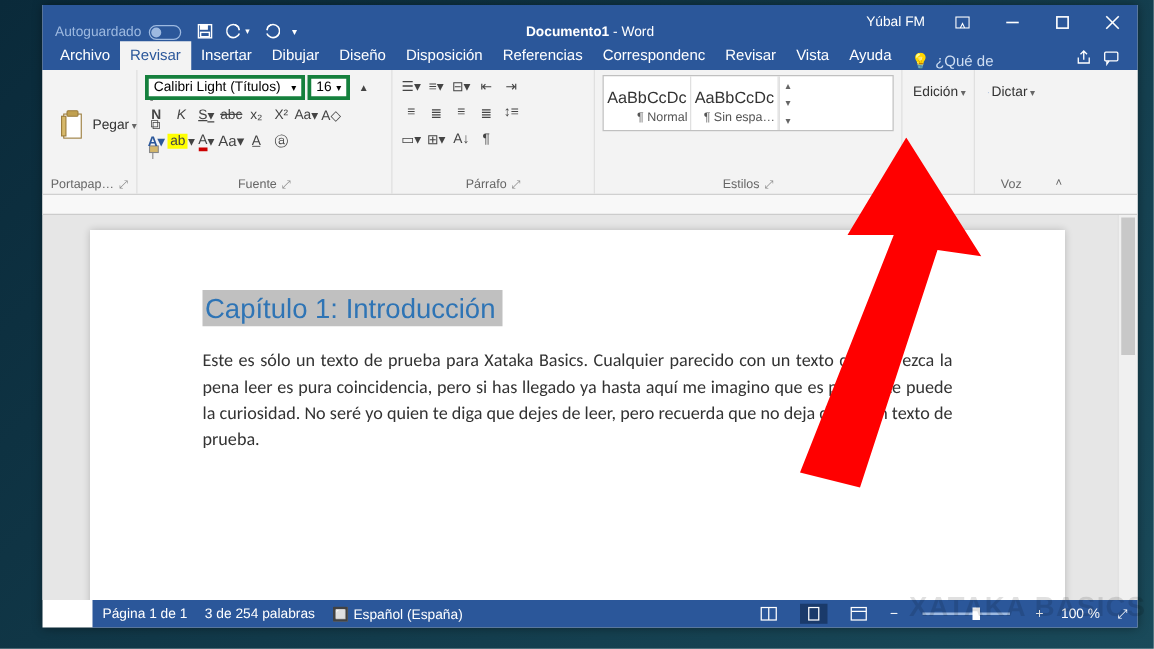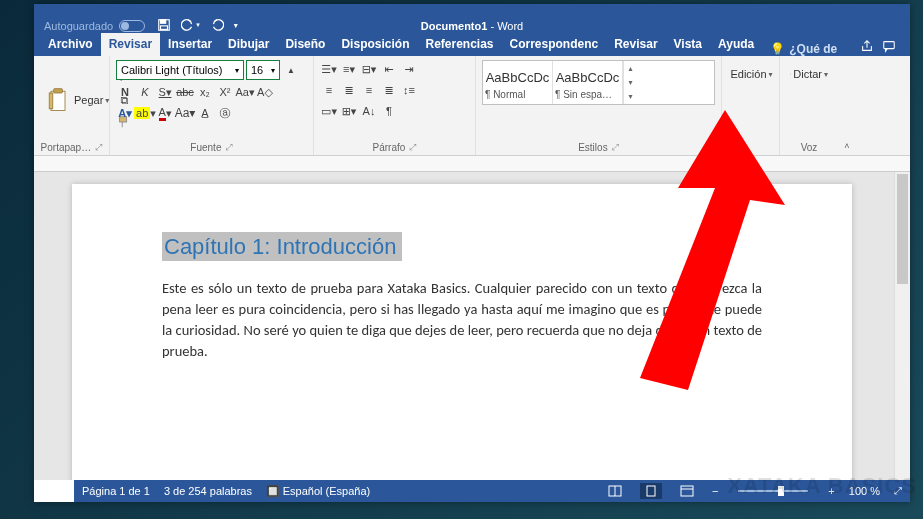--- a/index.html
+++ b/index.html
@@ -11,39 +11,39 @@
   .autosave .toggle::after { content: ""; position: absolute; left: 1px; top: 1px; width: 8px; height: 8px; border-radius: 50%; background: #9db9e0; }
   .qat { display: flex; align-items: center; gap: 10px; margin-left: 12px; color: #fff; }
   .qat span, .qat svg { display:inline-flex; align-items:center; justify-content:center; }
   .title-center { position: absolute; left: 0; right: 0; text-align: center; pointer-events: none; }
   .title-center .docname { color: #fff; font-weight: 600; }
   .title-center .app { color: #fff; }
   .title-right { margin-left: auto; display: flex; align-items: center; gap: 0; }
   .user { padding: 0 10px; }
   .winbtn { width: 40px; height: 28px; display: inline-flex; align-items: center; justify-content: center; }
 
-  .tabs { height: 24px; background: #2b579a; display: flex; align-items: flex-end; color: #fff; font-size: 12px; padding: 0 6px; font-weight: bold; }
+  .tabs { height: 24px; background: #2b579a; display: flex; align-items: flex-end; color: #fff; font-size: 12px; padding: 0 6px; }
   .tab { padding: 4px 8px 5px; cursor: pointer; position: relative; white-space: nowrap; }
   .tab.active { background: #f3f3f3; color: #2b579a; }
   .tell { color: #cfdef2; display: flex; align-items: center; gap: 4px; margin-left: 8px; }
   .tabicons { margin-left: auto; display: flex; align-items: center; gap: 8px; padding-right: 8px; }
 
   .ribbon { height: 100px; background: #f3f3f3; border-bottom: 1px solid #d0d0d0; display: flex; }
   .group { border-right: 1px solid #e0e0e0; padding: 4px 6px 2px; display: flex; flex-direction: column; justify-content: space-between; position: relative; }
   .group-label { font-size: 10px; color: #666; text-align: center; padding-top: 2px; display:flex; align-items:center; justify-content:center; gap:4px;}
   .group-label .launcher { font-size: 9px; color: #888; }
   .bigbtn { display: flex; flex-direction: row; align-items: center; justify-content: center; gap: 2px; font-size: 11px; color: #333; padding: 0 4px; }
   .bigbtn svg { width: 28px; height: 28px; }
   .bigbtn .drop { font-size: 8px; color: #666; }
   .row { display: flex; align-items: center; gap: 2px; }
-  .ctrl { height: 20px; border: 1px solid #15803d; background: #fff; font-size: 11px; padding: 0 4px; display: inline-flex; align-items: center; }
+  .ctrl { height: 20px; border: 3px solid #15803d; background: #fff; font-size: 11px; padding: 0 4px; display: inline-flex; align-items: center; }
   .smallbtn { width: 18px; height: 18px; display: inline-flex; align-items: center; justify-content: center; border: 1px solid transparent; font-size: 11px; color: #444; }
 
   .styles-row { display: flex; gap: 0; border: 1px solid #c0c0c0; background: #fff; }
-  .style-box { width: 70px; text-align: left; padding: 4px 2px; border-right: 1px solid #e0e0e0; font-size: 10px; color: #555; }
+  .style-box { width: 70px; text-align: right; padding: 4px 2px; border-right: 1px solid #e0e0e0; font-size: 10px; color: #555; }
   .style-box .preview { font-size: 13px; color: #333; height: 24px; display: flex; align-items: center; justify-content: center; overflow: hidden; }
   .style-box.selected { border: 1px solid #7a9ac0; outline: 1px solid #a0b8e0; background: #fdfdfd; }
   .style-box.selected .preview { color: #2b579a; font-family: "Calibri Light", sans-serif; font-size: 17px; }
   .style-arrows { width: 14px; display: flex; flex-direction: column; justify-content: space-around; font-size: 8px; color: #666; border-left:1px solid #e0e0e0; }
   .style-arrows span { text-align:center; }
 
   .doc-area { flex: 1; background: #e6e6e6; position: relative; overflow: hidden; }
   .ruler { height: 16px; background: #f8f8f8; border-bottom: 1px solid #ccc; }
   .scroll-v { position: absolute; right: 0; top: 16px; bottom: 0; width: 16px; background: #f0f0f0; border-left: 1px solid #ddd; }
   .scroll-v .thumb { position: absolute; left: 2px; right: 2px; top: 2px; height: 110px; background: #c8c8c8; }
@@ -89,20 +89,45 @@
       <span>
           <svg width="14" height="14" viewBox="0 0 16 16" fill="none" stroke="#fff" stroke-width="1.5">
             <path d="M5 4 A6 6 0 1 1 4 10"></path>
             <path d="M5 4 l3 -2 M5 4 l-1 3"></path>
           </svg>
         </span>
       <span style="font-size:8px">▾</span>
     </div>
     <div class="title-center">
       <span class="docname">Documento1</span><span> - </span><span class="app">Word</span>
+    </div>
+    <div class="title-right">
+      <span class="user">Yúbal FM</span>
+      <span class="winbtn">
+          <svg width="14" height="14" viewBox="0 0 16 16" stroke="#fff" fill="none">
+            <rect x="2" y="3" width="12" height="10"></rect>
+            <path d="M6 13 l2-4 2 4"></path>
+          </svg>
+        </span>
+      <span class="winbtn">
+          <svg width="12" height="12">
+            <line x1="1" y1="6" x2="11" y2="6" stroke="#fff" stroke-width="1.3"></line>
+          </svg>
+        </span>
+      <span class="winbtn">
+          <svg width="12" height="12">
+            <rect x="1.5" y="1.5" width="9" height="9" fill="none" stroke="#fff" stroke-width="1.3"></rect>
+          </svg>
+        </span>
+      <span class="winbtn">
+          <svg width="12" height="12">
+            <line x1="1" y1="1" x2="11" y2="11" stroke="#fff" stroke-width="1.3"></line>
+            <line x1="11" y1="1" x2="1" y2="11" stroke="#fff" stroke-width="1.3"></line>
+          </svg>
+        </span>
     </div>
   </div>
 
   <div class="tabs">
     <span class="tab">Archivo</span>
     <span class="tab active">Revisar</span>
     <span class="tab">Insertar</span>
     <span class="tab">Dibujar</span>
     <span class="tab">Diseño</span>
     <span class="tab">Disposición</span>

